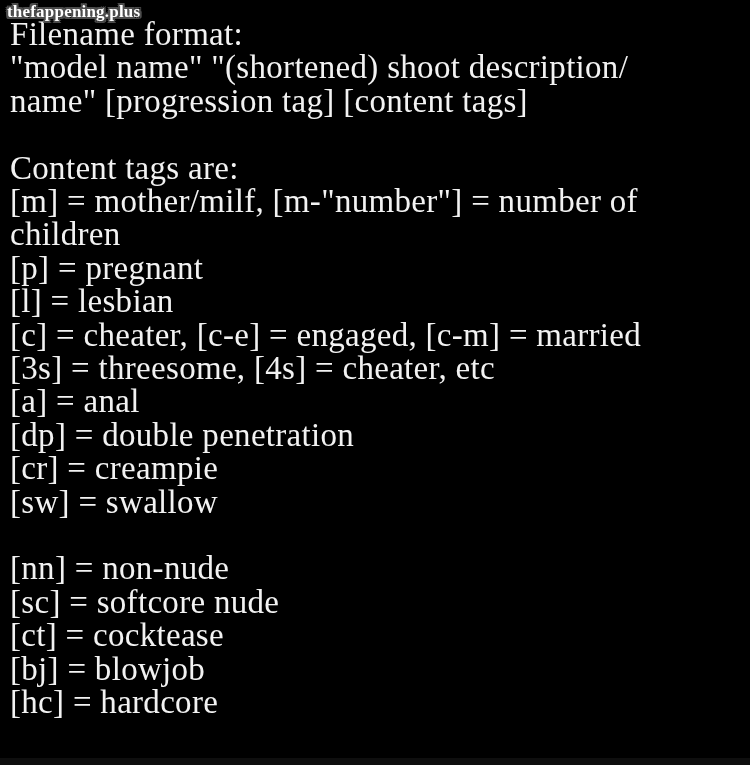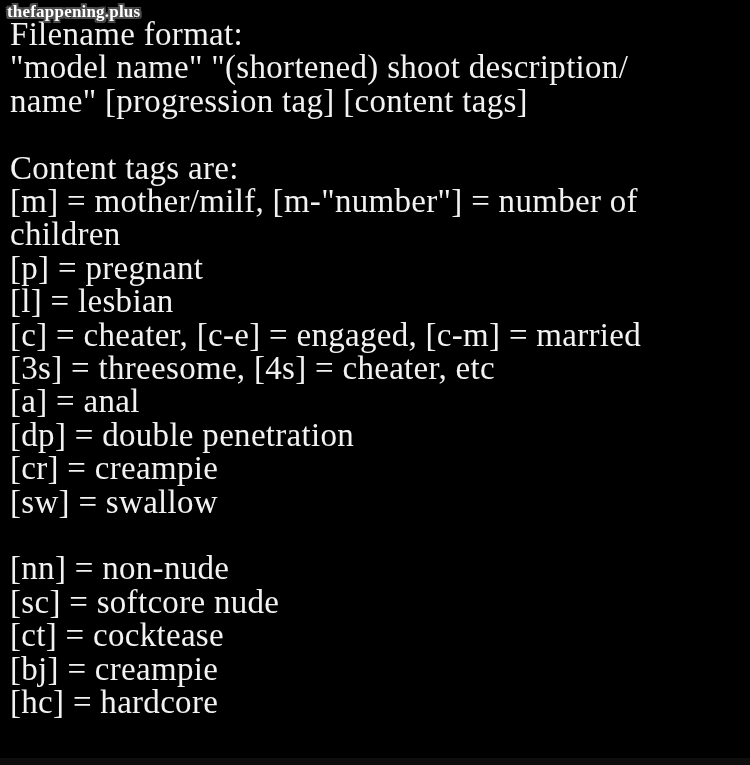--- a/index.html
+++ b/index.html
@@ -82,20 +82,20 @@
       <div class="line">[cr] = creampie</div>
       <div class="line">[sw] = swallow</div>
     </section>
 
     <div class="spacer"></div>
 
     <section>
       <div class="line">[nn] = non-nude</div>
       <div class="line">[sc] = softcore nude</div>
       <div class="line">[ct] = cocktease</div>
-      <div class="line">[bj] = creampie</div>
+      <div class="line">[bj] = blowjob</div>
       <div class="line">[hc] = hardcore</div>
     </section>
 
   </main>
 
   <div class="bottom-edge"></div>
 </div>
 
 </body></html>

